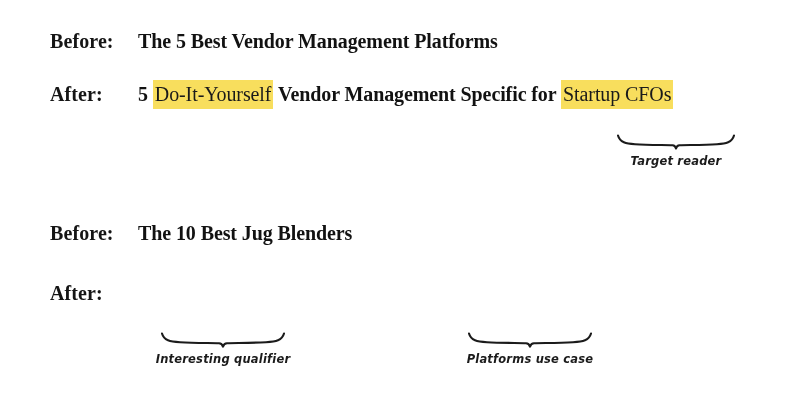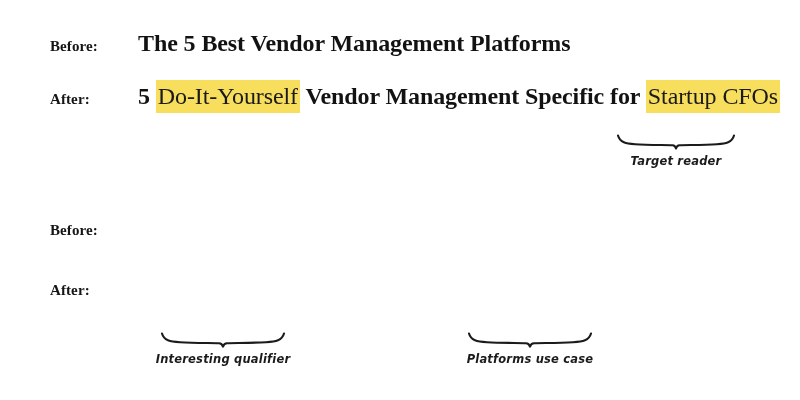--- a/index.html
+++ b/index.html
@@ -27,31 +27,31 @@
   .row {
     position: absolute;
     display: flex;
     align-items: baseline;
     white-space: nowrap;
   }
 
   .row-label {
     font-family: "Liberation Serif", serif;
     font-weight: bold;
-    font-size: 15px;
+    font-size: 20px;
     color: #151515;
     width: 88px;
     flex: 0 0 88px;
     letter-spacing: 0.1px;
   }
 
   .row-text {
     font-family: "Liberation Serif", serif;
     font-weight: bold;
-    font-size: 24px;
+    font-size: 20px;
     color: #121212;
     letter-spacing: -0.1px;
   }
 
   .row-text .plain {
     font-weight: bold;
   }
 
   
   .hl {
@@ -116,20 +116,21 @@
     <span class="brace">
       <svg width="120" height="16" viewBox="0 0 120 16" fill="none" xmlns="http://www.w3.org/2000/svg">
         <path d="M2 1.5 C4 8.5, 10 9.6, 19 10.2 C32 11.0, 48 10.9, 56.5 11.2 C59 11.3, 59.5 12.6, 60 14.6 C60.5 12.6, 61 11.3, 63.5 11.2 C72 10.9, 88 11.0, 101 10.2 C110 9.6, 116 8.5, 118 1.5" stroke="#1b1b1b" stroke-width="2.1" stroke-linecap="round" stroke-linejoin="round" fill="none"></path>
       </svg>
     </span>
     <span class="caption">Target reader</span>
   </div>
 
   <div class="row" id="row-3">
     <span class="row-label">Before:</span>
+    <span class="row-text">The 10 Best Jug Blenders</span>
   </div>
 
   <div class="row" id="row-4">
     <span class="row-label">After:</span>
   </div>
 
   <div class="annot" id="annot-3">
     <span class="brace">
       <svg width="126" height="16" viewBox="0 0 126 16" fill="none" xmlns="http://www.w3.org/2000/svg">
         <path d="M2 1.5 C4 8.5, 10 9.6, 20 10.2 C34 11.0, 50 10.9, 59 11.2 C61.6 11.3, 62.4 12.6, 63 14.6 C63.6 12.6, 64.4 11.3, 67 11.2 C76 10.9, 92 11.0, 106 10.2 C116 9.6, 122 8.5, 124 1.5" stroke="#1b1b1b" stroke-width="2.1" stroke-linecap="round" stroke-linejoin="round" fill="none"></path>

